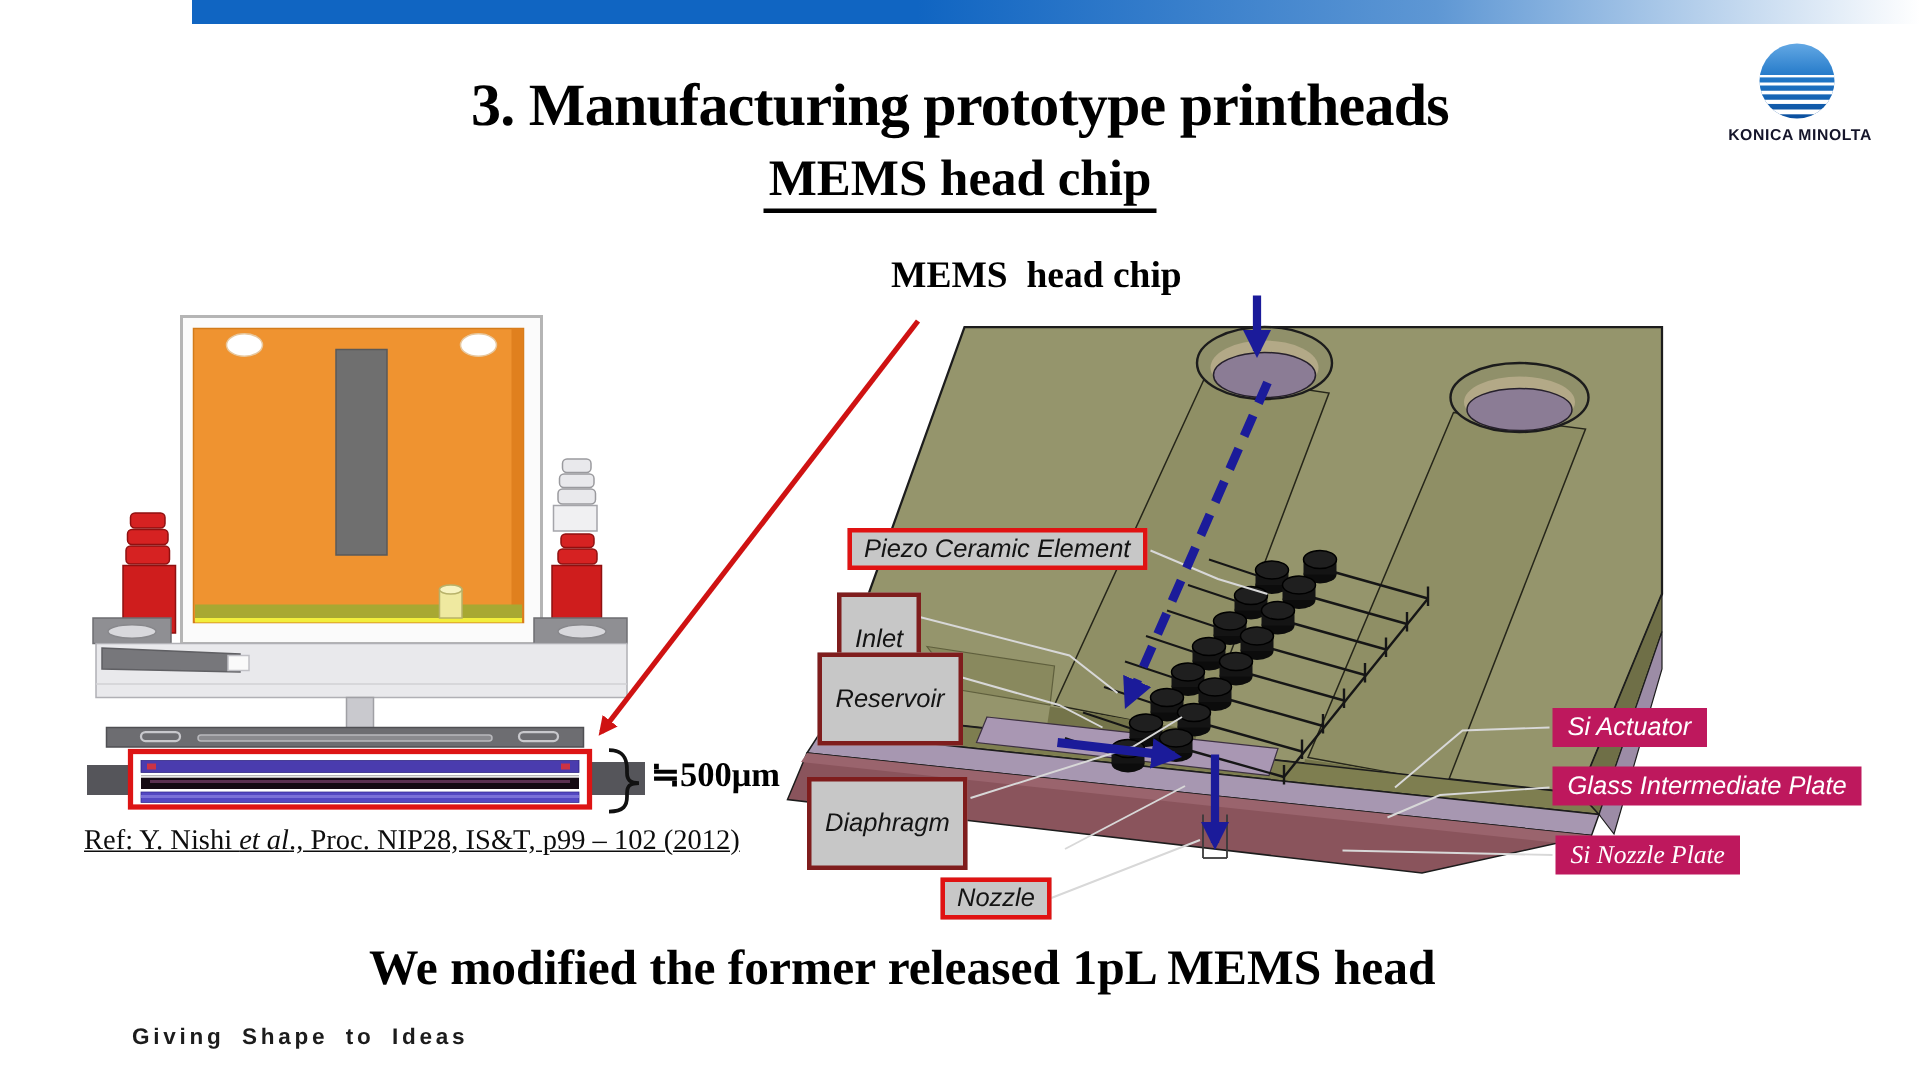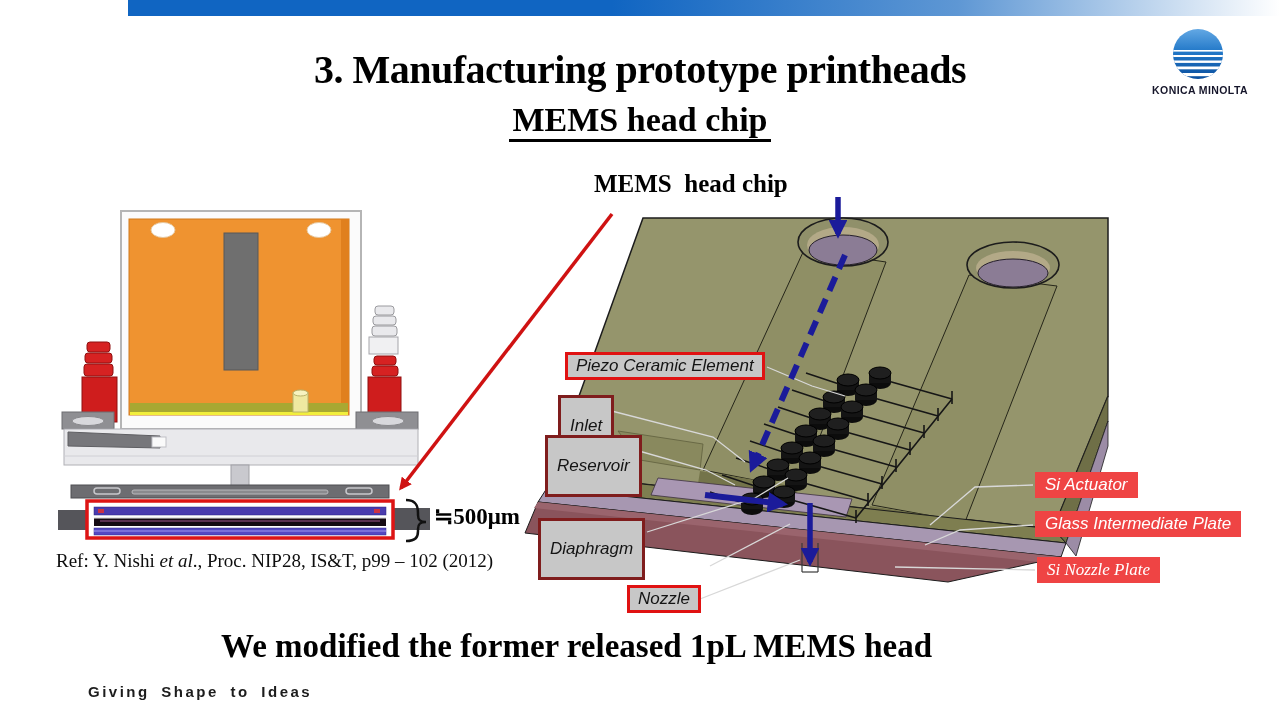--- a/index.html
+++ b/index.html
@@ -12,29 +12,29 @@
          font:bold 40px "Liberation Serif",serif;letter-spacing:-0.5px;}
   #subtitle{left:0;top:101px;width:1280px;text-align:center;color:#000;
             font:bold 34px "Liberation Serif",serif;}
   #subtitle span{border-bottom:3px solid #000;padding:0 3px 1px 3px;}
   #logo{left:1144px;top:28px;width:112px;height:74px;}
   #logo .brand{position:absolute;left:0;top:56px;width:112px;text-align:center;
                font:bold 10.5px "Liberation Sans",sans-serif;color:#15152a;letter-spacing:0.4px;}
   #mems-heading{left:594px;top:170px;font:bold 25px "Liberation Serif",serif;color:#000;white-space:pre;}
   #measurement{left:434px;top:503px;font:bold 23px "Liberation Serif",serif;color:#000;}
   #ref-line{left:56px;top:550px;font:19px "Liberation Serif",serif;color:#0d0d0d;}
-  #ref-line span{white-space:pre;}
+  #ref-line span{white-space:pre;text-decoration:underline;}
   #statement{left:0;top:628px;width:1153px;text-align:center;
-             font:bold 33px "Liberation Serif",serif;color:#000;}
+             font:bold 33px "Liberation Serif",serif;color:#000;padding-left:25px;}
   #tagline{left:88px;top:683px;font:bold 15px "Liberation Sans",sans-serif;color:#1c1c1c;
            letter-spacing:2.5px;word-spacing:5px;}
   .glabel{position:absolute;background:#c7c7c7;border:3px solid #7f1d1d;color:#141414;
           font:italic 17px "Liberation Sans",sans-serif;padding:18px 9px;z-index:3;white-space:nowrap;}
   .rframe{border:3px solid #e01212;padding:1px 8px;text-align:center;}
-  .nlabel{position:absolute;background:#ef4444;color:#ffffff;
+  .nlabel{position:absolute;background:#be185d;color:#ffffff;
           font:italic 17px "Liberation Sans",sans-serif;padding:3px 10px;z-index:3;white-space:nowrap;}
   #figures{left:0;top:0;width:1280px;height:720px;z-index:1;pointer-events:none;}
 </style>
 </head>
 <body>
 
 <div id="slide">
 
   <div id="topbar" class="abs"></div>
 

